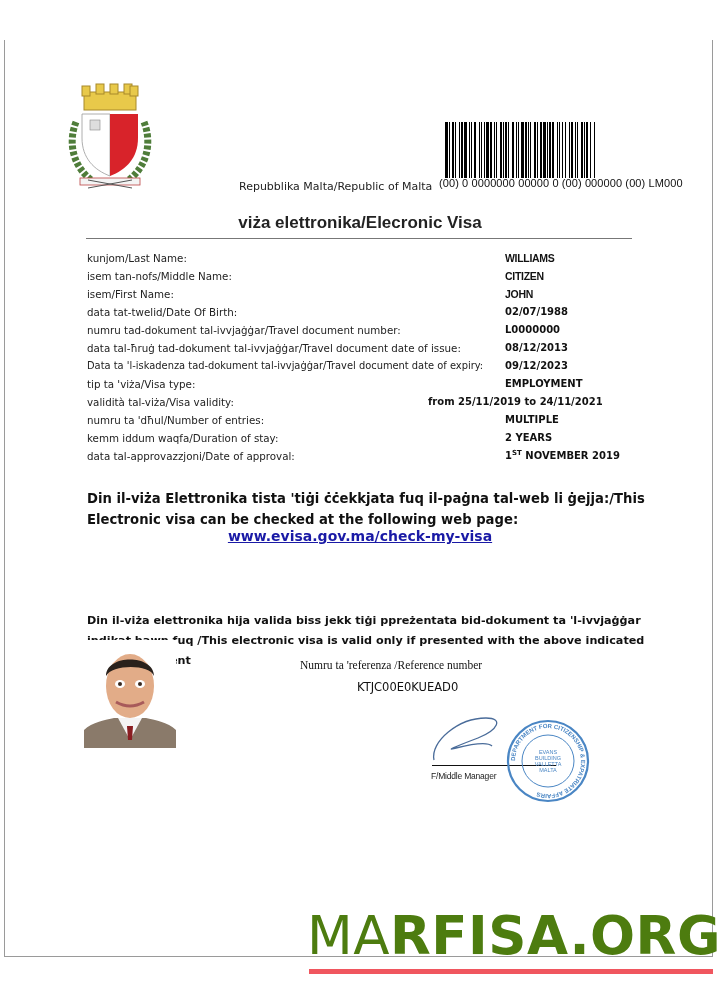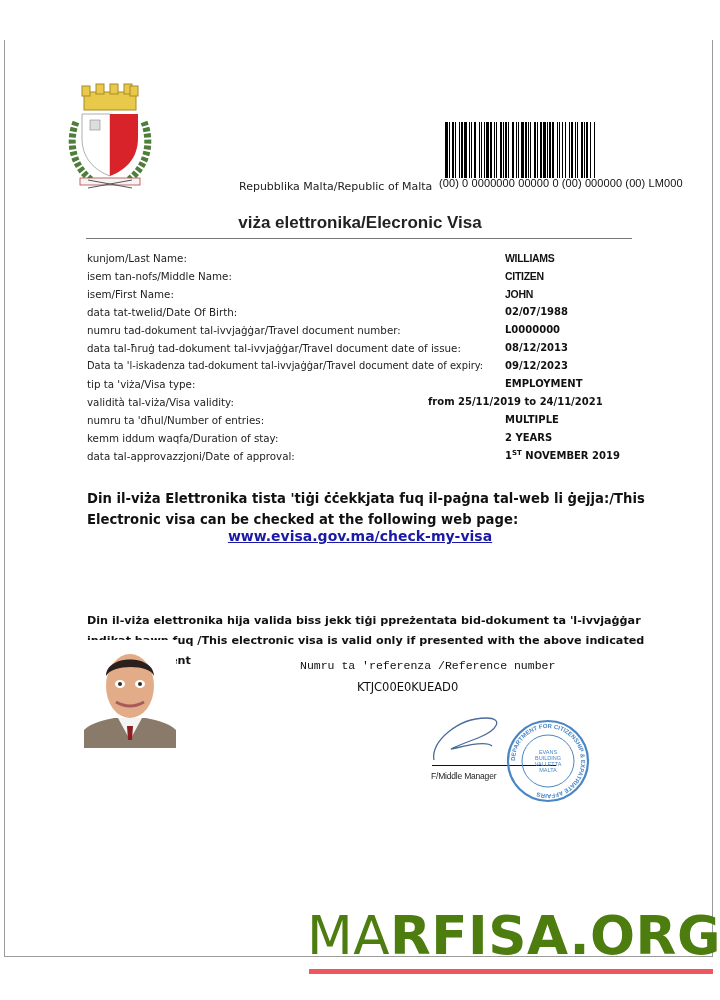--- a/index.html
+++ b/index.html
@@ -17,21 +17,21 @@
   .row .lbl{position:absolute;left:0;top:0;color:#222;font-family:"DejaVu Sans",sans-serif;font-size:10.3px;white-space:nowrap;}
   .row .val{position:absolute;top:0;font-weight:bold;white-space:nowrap;font-size:10.5px;}
   .row .val.arial{font-family:"Liberation Sans",sans-serif;letter-spacing:-0.3px;}
   .row .val.calibri{font-family:"DejaVu Sans",sans-serif;font-size:10px;}
   sup{font-size:7px;line-height:0;}
   .check{position:absolute;left:87px;top:488px;width:560px;font-family:"DejaVu Sans",sans-serif;font-weight:bold;font-size:13.2px;line-height:21px;color:#111;}
   .link{position:absolute;left:0;width:720px;top:528px;text-align:center;font-family:"DejaVu Sans",sans-serif;font-weight:bold;font-size:14px;color:#1a1aa6;}
   .link a{color:#1a1aa6;text-decoration:underline;}
   .valid{position:absolute;left:87px;top:563px;width:560px;font-family:"DejaVu Sans",sans-serif;font-weight:bold;font-size:11.2px;line-height:20px;color:#111;margin-top:48px;}
   .photo{position:absolute;left:84px;top:640px;width:92px;height:108px;overflow:hidden;background:#fff;}
-  .refl{position:absolute;left:300px;top:659px;font-family:Liberation Mono, monospace;font-size:11.5px;color:#111;}
+  .refl{position:absolute;left:300px;top:659px;font-family:Liberation Serif, serif;font-size:11.5px;color:#111;}
   .refv{position:absolute;left:357px;top:680px;font-family:"DejaVu Sans",sans-serif;font-size:11.5px;color:#111;}
   .sig{position:absolute;left:428px;top:712px;width:90px;height:50px;}
   .sigline{position:absolute;left:432px;top:765px;width:124px;height:1px;background:#111;}
   .manager{position:absolute;left:431px;top:771px;font-size:8.5px;color:#222;letter-spacing:-0.2px;}
   .stamp{position:absolute;left:505px;top:718px;width:86px;height:86px;}
   .brand{position:absolute;left:307px;top:908px;font-family:"DejaVu Sans",sans-serif;font-size:53px;color:#4d7c0f;letter-spacing:0.5px;line-height:56px;white-space:nowrap;}
   .brand b{font-weight:bold;}
   .brand-line{position:absolute;left:309px;top:969px;width:404px;height:5px;background:#f0565f;}
 </style>
 </head>

